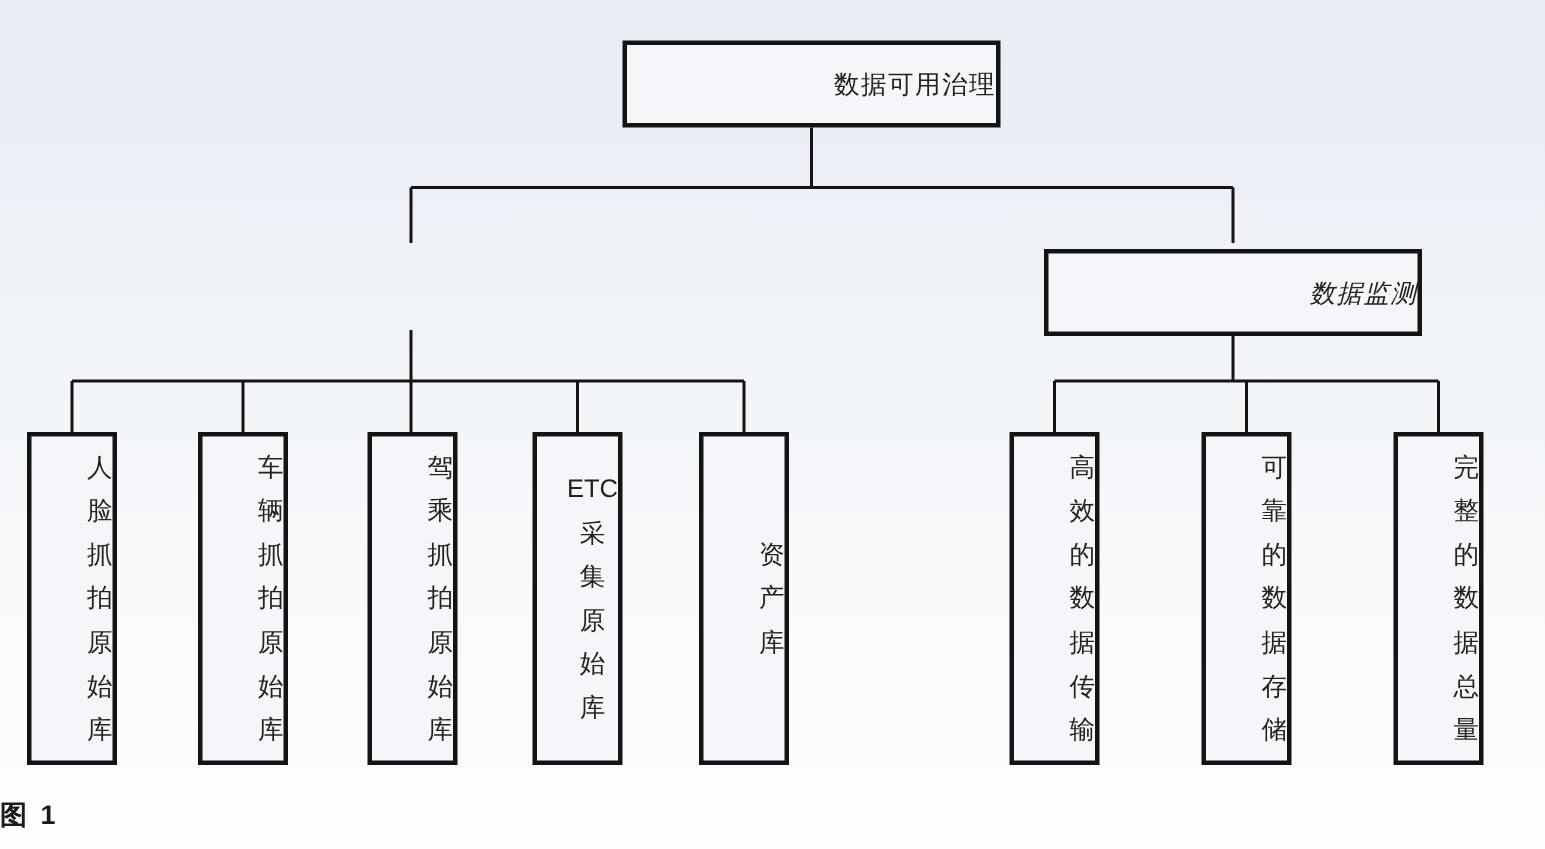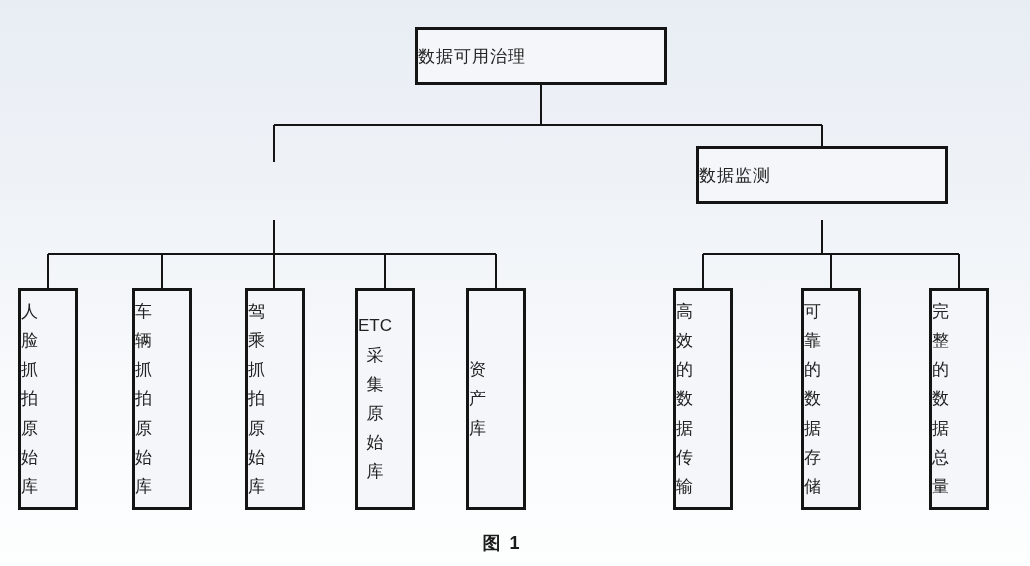--- a/index.html
+++ b/index.html
@@ -11,29 +11,29 @@
   }
   .canvas { position: relative; width: 1030px; height: 566px; }
   .connectors { position: absolute; left: 0; top: 0; width: 1030px; height: 566px; }
   .connectors line { stroke: #141414; stroke-width: 2; }
   .node {
     position: absolute;
     box-sizing: border-box;
     background: #f4f6f9;
     border: 3px solid #141414;
     color: #222222;
-    display: flex; align-items: center; justify-content: flex-start;
+    display: flex; align-items: center; justify-content: flex-end;
     text-align: center;
   }
   .node-h { height: 58px; width: 252px; font-size: 17px; letter-spacing: 1px; }
   .node-v { width: 60px; height: 222px; top: 288px; font-size: 17px; }
   .node-v .vtext { white-space: pre-line; line-height: 1.72; text-align: center; }
   .caption {
     position: absolute; left: 0; top: 531px; width: 1004px;
-    text-align: center; font-weight: bold; font-size: 18px; color: #1b1b1b;
+    font-weight: bold; font-size: 18px; color: #1b1b1b;
     letter-spacing: 2px;
   }
 </style>
 </head>
 <body>
 
 <div class="canvas">
 
   <svg class="connectors" viewBox="0 0 1030 566" xmlns="http://www.w3.org/2000/svg">
 
@@ -53,21 +53,21 @@
     <line x1="703" y1="254" x2="959" y2="254"></line>
     <line x1="703" y1="254" x2="703" y2="288"></line>
     <line x1="831" y1="254" x2="831" y2="288"></line>
     <line x1="959" y1="254" x2="959" y2="288"></line>
   </svg>
 
   <div class="node node-h" style="left:415px; top:27px;">
     <span>数据可用治理</span>
   </div>
 
-  <div class="node node-h" style="left:696px; top:146px;">
+  <div class="node node-h" style="left:696px; top:166px;font-style:italic;">
     <span>数据监测</span>
   </div>
 
   <div class="node node-v" style="left:18px;">
     <div class="vtext">人
 脸
 抓
 拍
 原
 始

